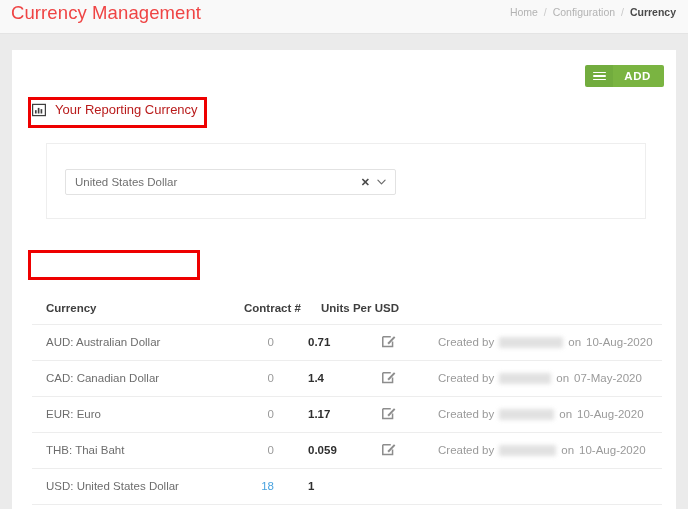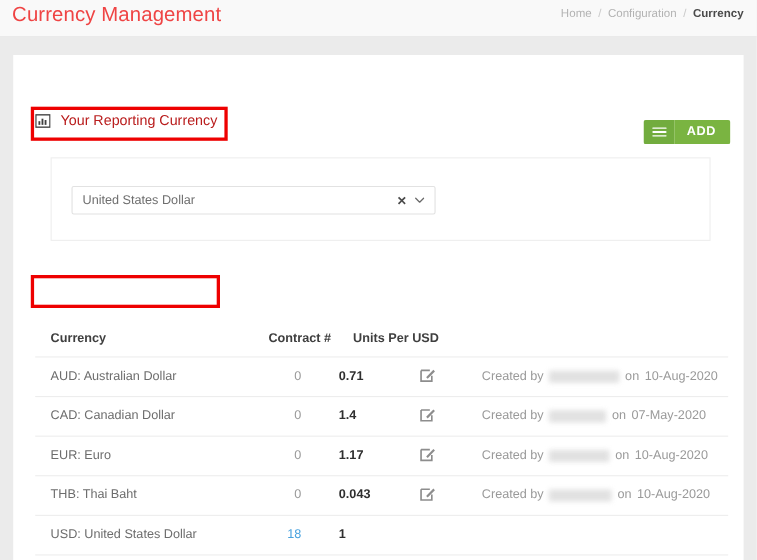--- a/index.html
+++ b/index.html
@@ -61,21 +61,20 @@
   .add-btn {
     position: absolute;
     right: 12px;
     top: 15px;
     height: 22px;
     display: flex;
     align-items: stretch;
     border-radius: 2px;
     overflow: hidden;
     cursor: pointer;
-    margin-top: 44px;
   }
   .add-btn-icon {
     width: 28px;
     background: #72ac3e;
     display: flex;
     align-items: center;
     justify-content: center;
   }
   .hamburger { width: 13px; }
   .hamburger i {
@@ -353,21 +352,21 @@
           <span class="cell c-created">
             <span>Created by</span>
             <span class="redact" style="width: 55px;"></span>
             <span>on</span>
             <span>10-Aug-2020</span>
           </span>
         </div>
         <div class="trow">
           <span class="cell c-name">THB: Thai Baht</span>
           <span class="cell c-contract">0</span>
-          <span class="cell c-units">0.043</span>
+          <span class="cell c-units">0.059</span>
           <span class="cell c-edit">
             <svg width="16" height="16" viewBox="0 0 18 18" aria-hidden="true">
               <path d="M2 4.2 H11 M2 4.2 V15.2 H13 V9.6" fill="none" stroke="#8d8d8d" stroke-width="1.7"></path>
               <path d="M7.2 11.2 L14.6 3.6 L16.2 5.2 L8.8 12.8 Z" fill="#8d8d8d"></path>
             </svg>
           </span>
           <span class="cell c-created">
             <span>Created by</span>
             <span class="redact" style="width: 57px;"></span>
             <span>on</span>

